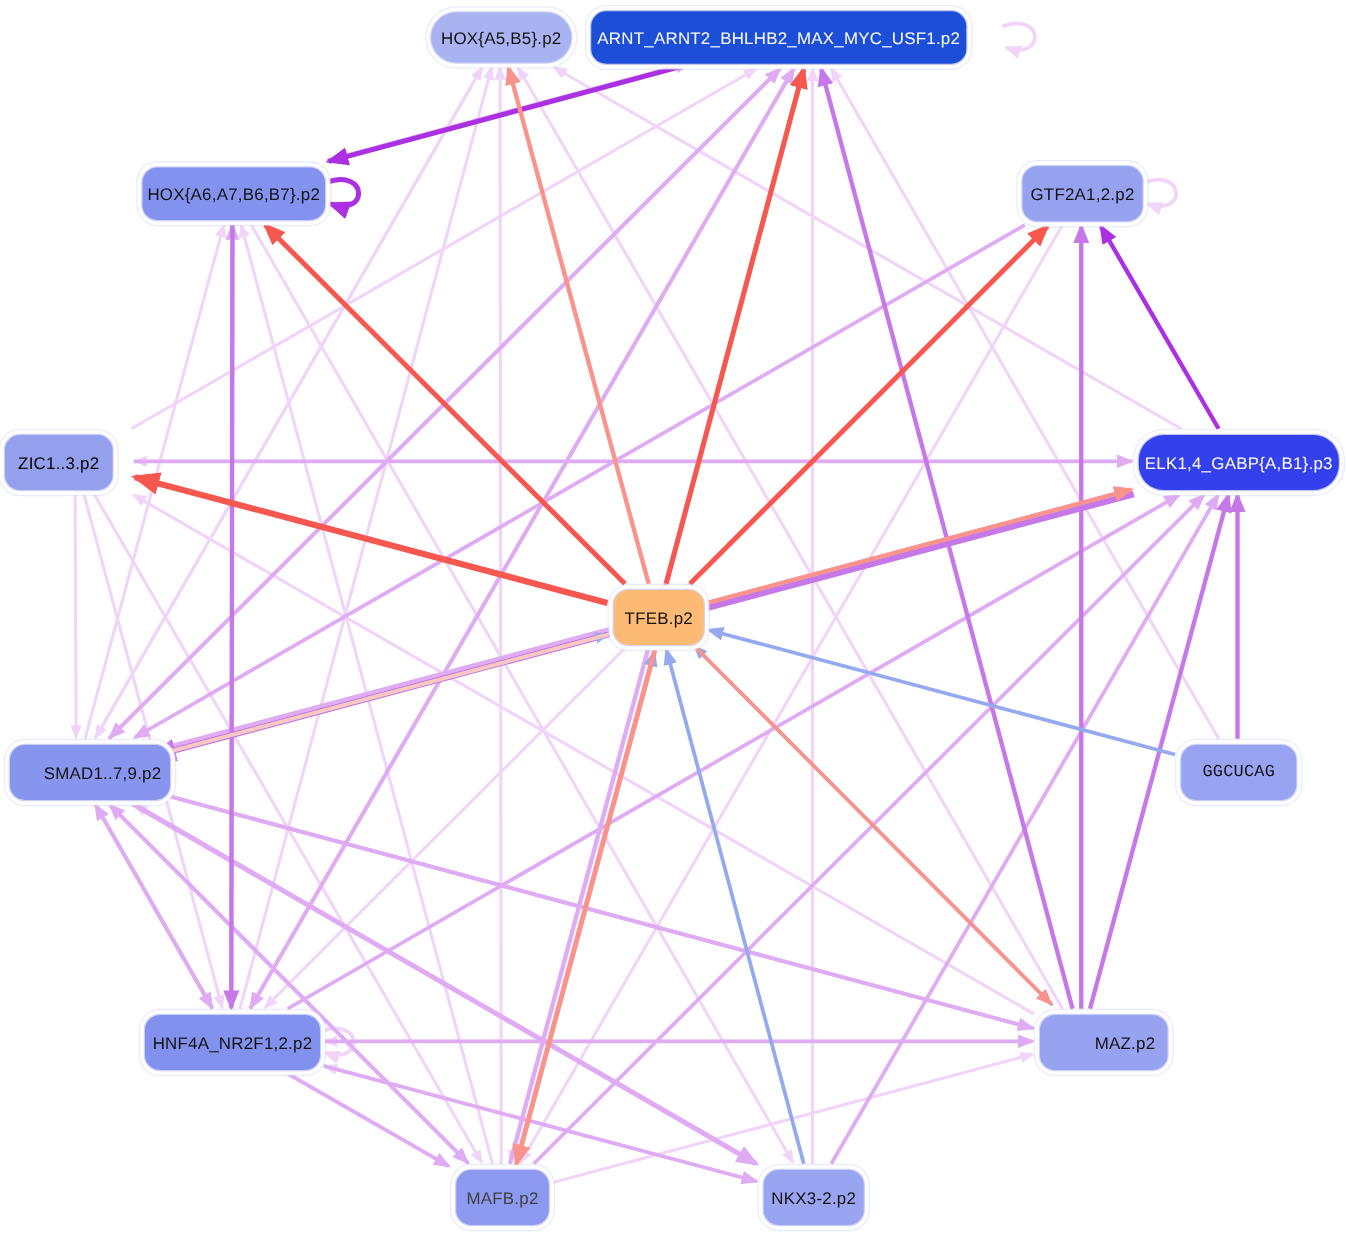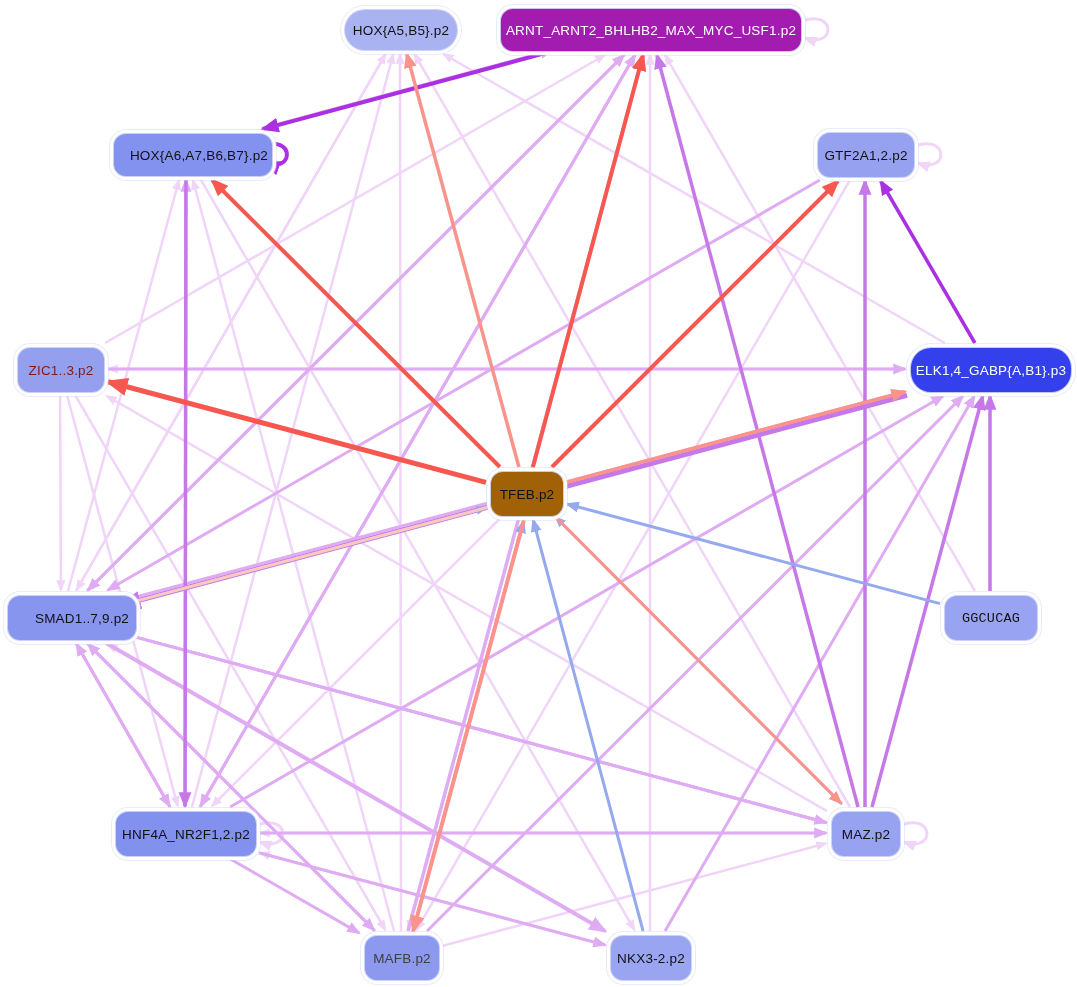--- a/index.html
+++ b/index.html
@@ -117,48 +117,48 @@
         <line x1="486" y1="482.3562231759657" x2="108" y2="381.7725321888412" stroke="#f6574f" stroke-width="5" marker-end="url(#arrow-red)"></line>
         <line x1="499.9233038348083" y1="467" x2="212.07669616519175" y2="180" stroke="#f6574f" stroke-width="4" marker-end="url(#arrow-red)"></line>
         <line x1="532.948275862069" y1="467" x2="643.051724137931" y2="55" stroke="#f6574f" stroke-width="4" marker-end="url(#arrow-red)"></line>
         <line x1="552" y1="467" x2="838" y2="181" stroke="#f6574f" stroke-width="4" marker-end="url(#arrow-red)"></line>
       </g>
   </svg>
   <div id="nodelayer">
       <div class="node" style="left: 344px; top: 9px; width: 112px; height: 40px; background: rgb(169, 179, 242); color: rgb(17, 17, 17); border-radius: 21px;">
         <span>HOX{A5,B5}.p2</span>
       </div>
-      <div class="node" style="left: 500px; top: 8px; width: 300px; height: 42px; background: #a21caf; color: rgb(255, 255, 255);">
+      <div class="node" style="left: 472px; top: 8px; width: 300px; height: 42px; background: #1d4ed8; color: rgb(255, 255, 255);">
         <span>ARNT_ARNT2_BHLHB2_MAX_MYC_USF1.p2</span>
       </div>
-      <div class="node" style="left: 113px; top: 133px; width: 146px; height: 42px; background: rgb(132, 146, 239); color: rgb(17, 17, 17); padding-left: 12px;">
+      <div class="node" style="left: 113px; top: 133px; width: 146px; height: 42px; background: rgb(132, 146, 239); color: rgb(17, 17, 17);">
         <span>HOX{A6,A7,B6,B7}.p2</span>
       </div>
       <div class="node" style="left: 817px; top: 132px; width: 96px; height: 44px; background: rgb(150, 162, 240); color: rgb(17, 17, 17);">
         <span>GTF2A1,2.p2</span>
       </div>
-      <div class="node" style="left: 17px; top: 347px; width: 86px; height: 44px; background: rgb(148, 159, 238); color: #7f1d1d;">
+      <div class="node" style="left: 3px; top: 347px; width: 86px; height: 44px; background: rgb(148, 159, 238); color: #000000;">
         <span>ZIC1..3.p2</span>
       </div>
       <div class="node" style="left: 910px; top: 347px; width: 160px; height: 44px; background: rgb(51, 64, 236); color: rgb(255, 255, 255); border-radius: 21px;">
         <span>ELK1,4_GABP{A,B1}.p3</span>
       </div>
-      <div class="node" style="left: 490px; top: 471px; width: 72px; height: 44px; background: #a16207; color: rgb(17, 17, 17);">
+      <div class="node" style="left: 490px; top: 471px; width: 72px; height: 44px; background: #fdba74; color: rgb(17, 17, 17);">
         <span>TFEB.p2</span>
       </div>
       <div class="node" style="left: 7px; top: 595px; width: 108px; height: 44px; background: rgb(135, 149, 238); color: rgb(17, 17, 17); padding-left: 20px;">
         <span>SMAD1..7,9.p2</span>
       </div>
       <div class="node" style="left: 944px; top: 595px; width: 92px; height: 44px; background: rgb(152, 163, 242); color: rgb(17, 17, 17); font-family: Liberation Mono, monospace;">
         <span>GGCUCAG</span>
       </div>
       <div class="node" style="left: 115px; top: 811px; width: 140px; height: 44px; background: rgb(130, 144, 238); color: rgb(17, 17, 17);">
         <span>HNF4A_NR2F1,2.p2</span>
       </div>
-      <div class="node" style="left: 831px; top: 811px; width: 68px; height: 44px; background: rgb(151, 162, 241); color: rgb(17, 17, 17);">
+      <div class="node" style="left: 831px; top: 811px; width: 68px; height: 44px; background: rgb(151, 162, 241); color: rgb(17, 17, 17); padding-left: 34px;">
         <span>MAZ.p2</span>
       </div>
       <div class="node" style="left: 364px; top: 935px; width: 74px; height: 44px; background: rgb(140, 153, 239); color: #404040;">
         <span>MAFB.p2</span>
       </div>
       <div class="node" style="left: 610px; top: 935px; width: 80px; height: 44px; background: rgb(154, 165, 241); color: rgb(17, 17, 17);">
         <span>NKX3-2.p2</span>
       </div>
     </div>
 </div>

